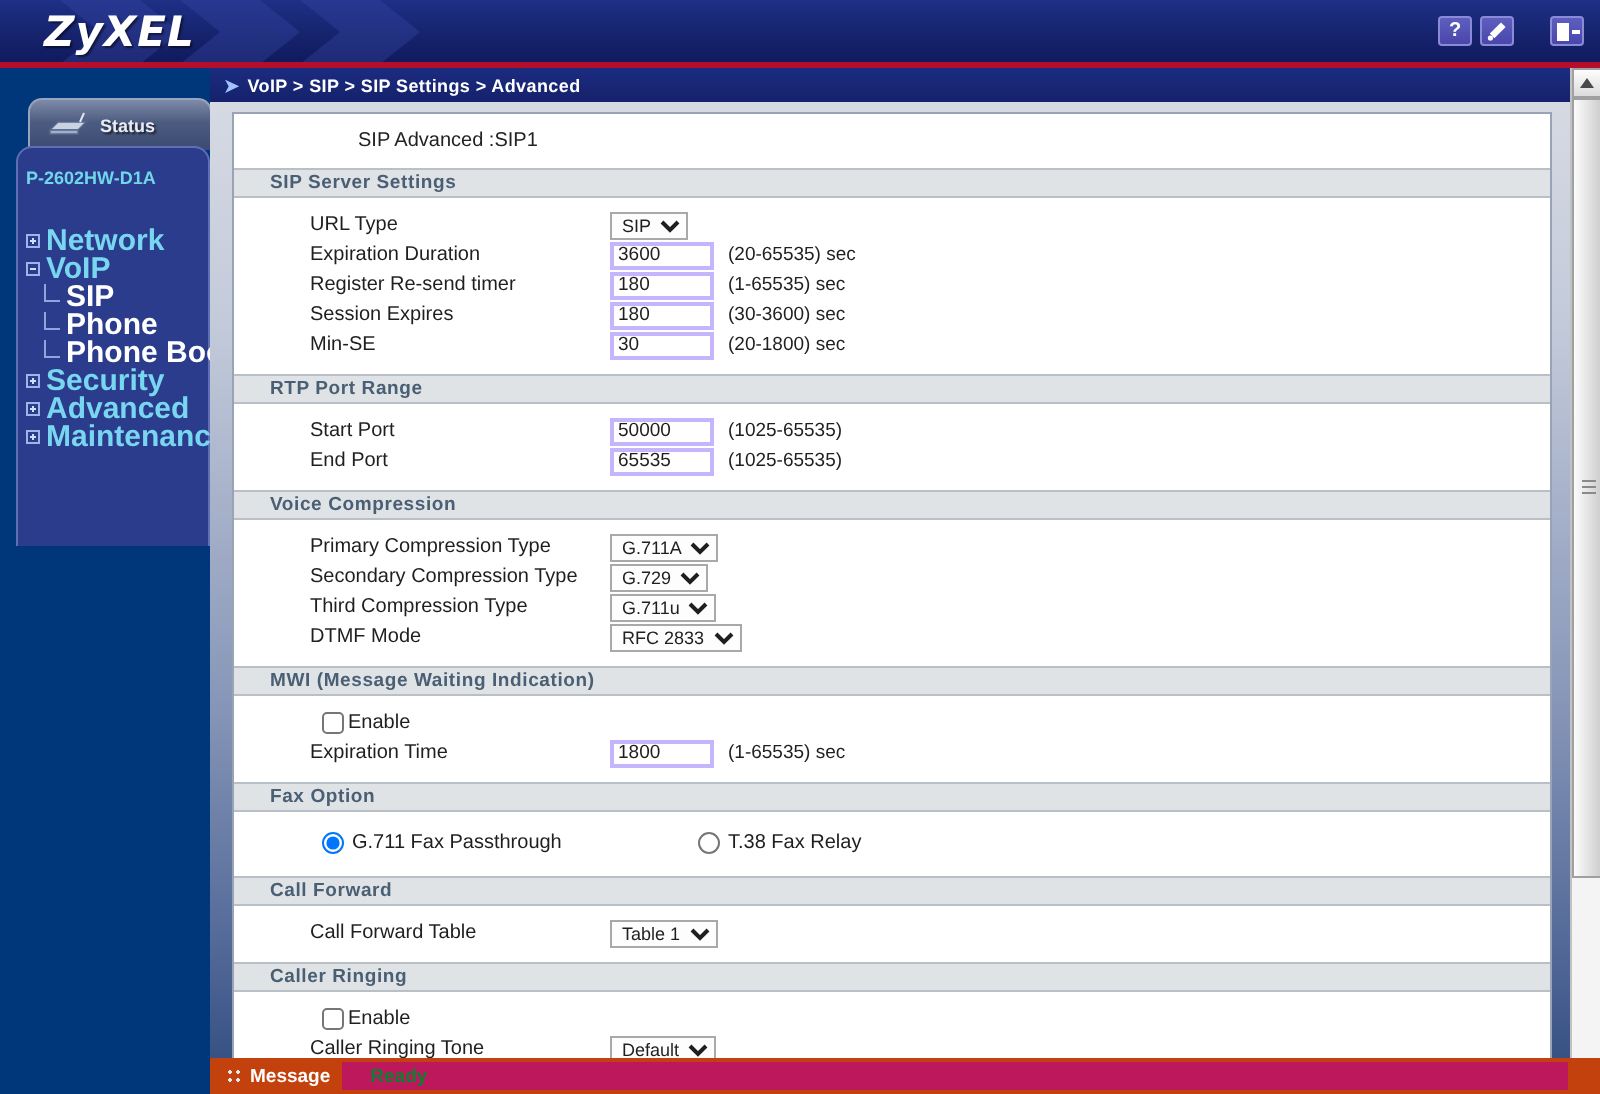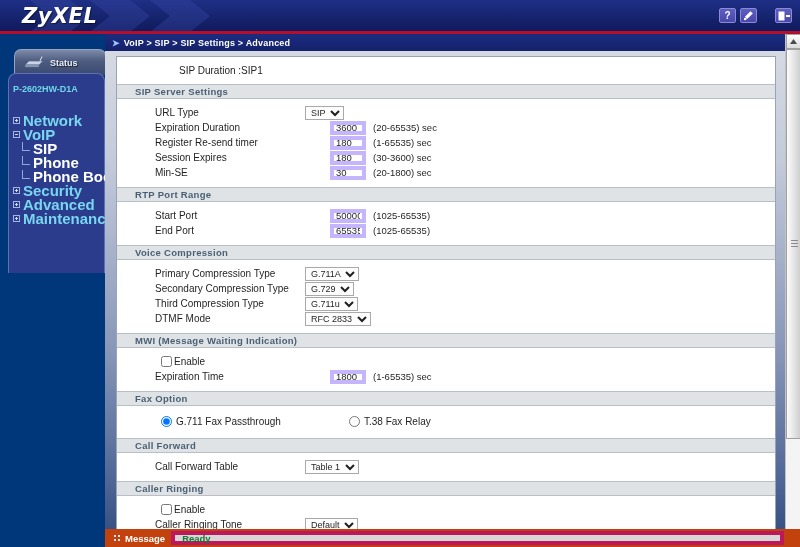--- a/index.html
+++ b/index.html
@@ -200,28 +200,27 @@
     font-size: 10px;
     color: #1f1f1f;
   }
   .fctl { display: flex; align-items: center; }
   .hint {
     font-size: 9.5px; color: #1f1f1f;
     margin-left: 7px;
   }
 
   input.txtin {
-    width: 36px; height: 14px;
+    width: 52px; height: 14px;
     font-family: "Liberation Sans", sans-serif;
     font-size: 9.5px;
     color: #1f1f1f;
     padding: 0 2px;
-    border: 4px solid #c4b5fd;
+    border: 2px solid #c4b5fd;
     background: #ffffff;
-    margin-left: 25px;
   }
   select.sel {
     height: 14px;
     font-family: "Liberation Sans", sans-serif;
     font-size: 9px;
     color: #1f1f1f;
     border: 1px solid #a9a9a9;
     background: #fdfdfd;
     padding: 0 1px;
   }
@@ -292,21 +291,21 @@
       radial-gradient(circle at 6px 6px, #dfe7ef 1px, transparent 1px);
   }
   .statusbar .msglbl {
     font-size: 9.5px; font-weight: bold; color: #ffffff;
     margin-right: 6px;
   }
   .statusbar .msgbox {
     flex: 1;
     height: 14px;
     background: #d6d6d6;
-    border: 4px solid #be185d;
+    border: 7px solid #be185d;
     display: flex; align-items: center;
     padding-left: 7px;
     margin-right: 16px;
   }
   .statusbar .msgtxt {
     font-size: 9.5px; font-weight: bold; color: #0f7d32;
   }
 </style>
 </head>
 <body>
@@ -397,21 +396,21 @@
 
   <div class="contentwrap">
 
     <div class="breadcrumb">
       <span class="arr">➤</span>
       <span>VoIP &gt; SIP &gt; SIP Settings &gt; Advanced</span>
     </div>
 
     <div class="panel">
 
-      <div class="acct-row">SIP Duration :SIP1</div>
+      <div class="acct-row">SIP Advanced :SIP1</div>
 
       <div class="sec-head">SIP Server Settings</div>
       <div class="sec-body">
         <div class="frow">
           <div class="flabel">URL Type</div>
           <div class="fctl">
             <select class="sel">
               <option>SIP</option>
             </select>
           </div>

